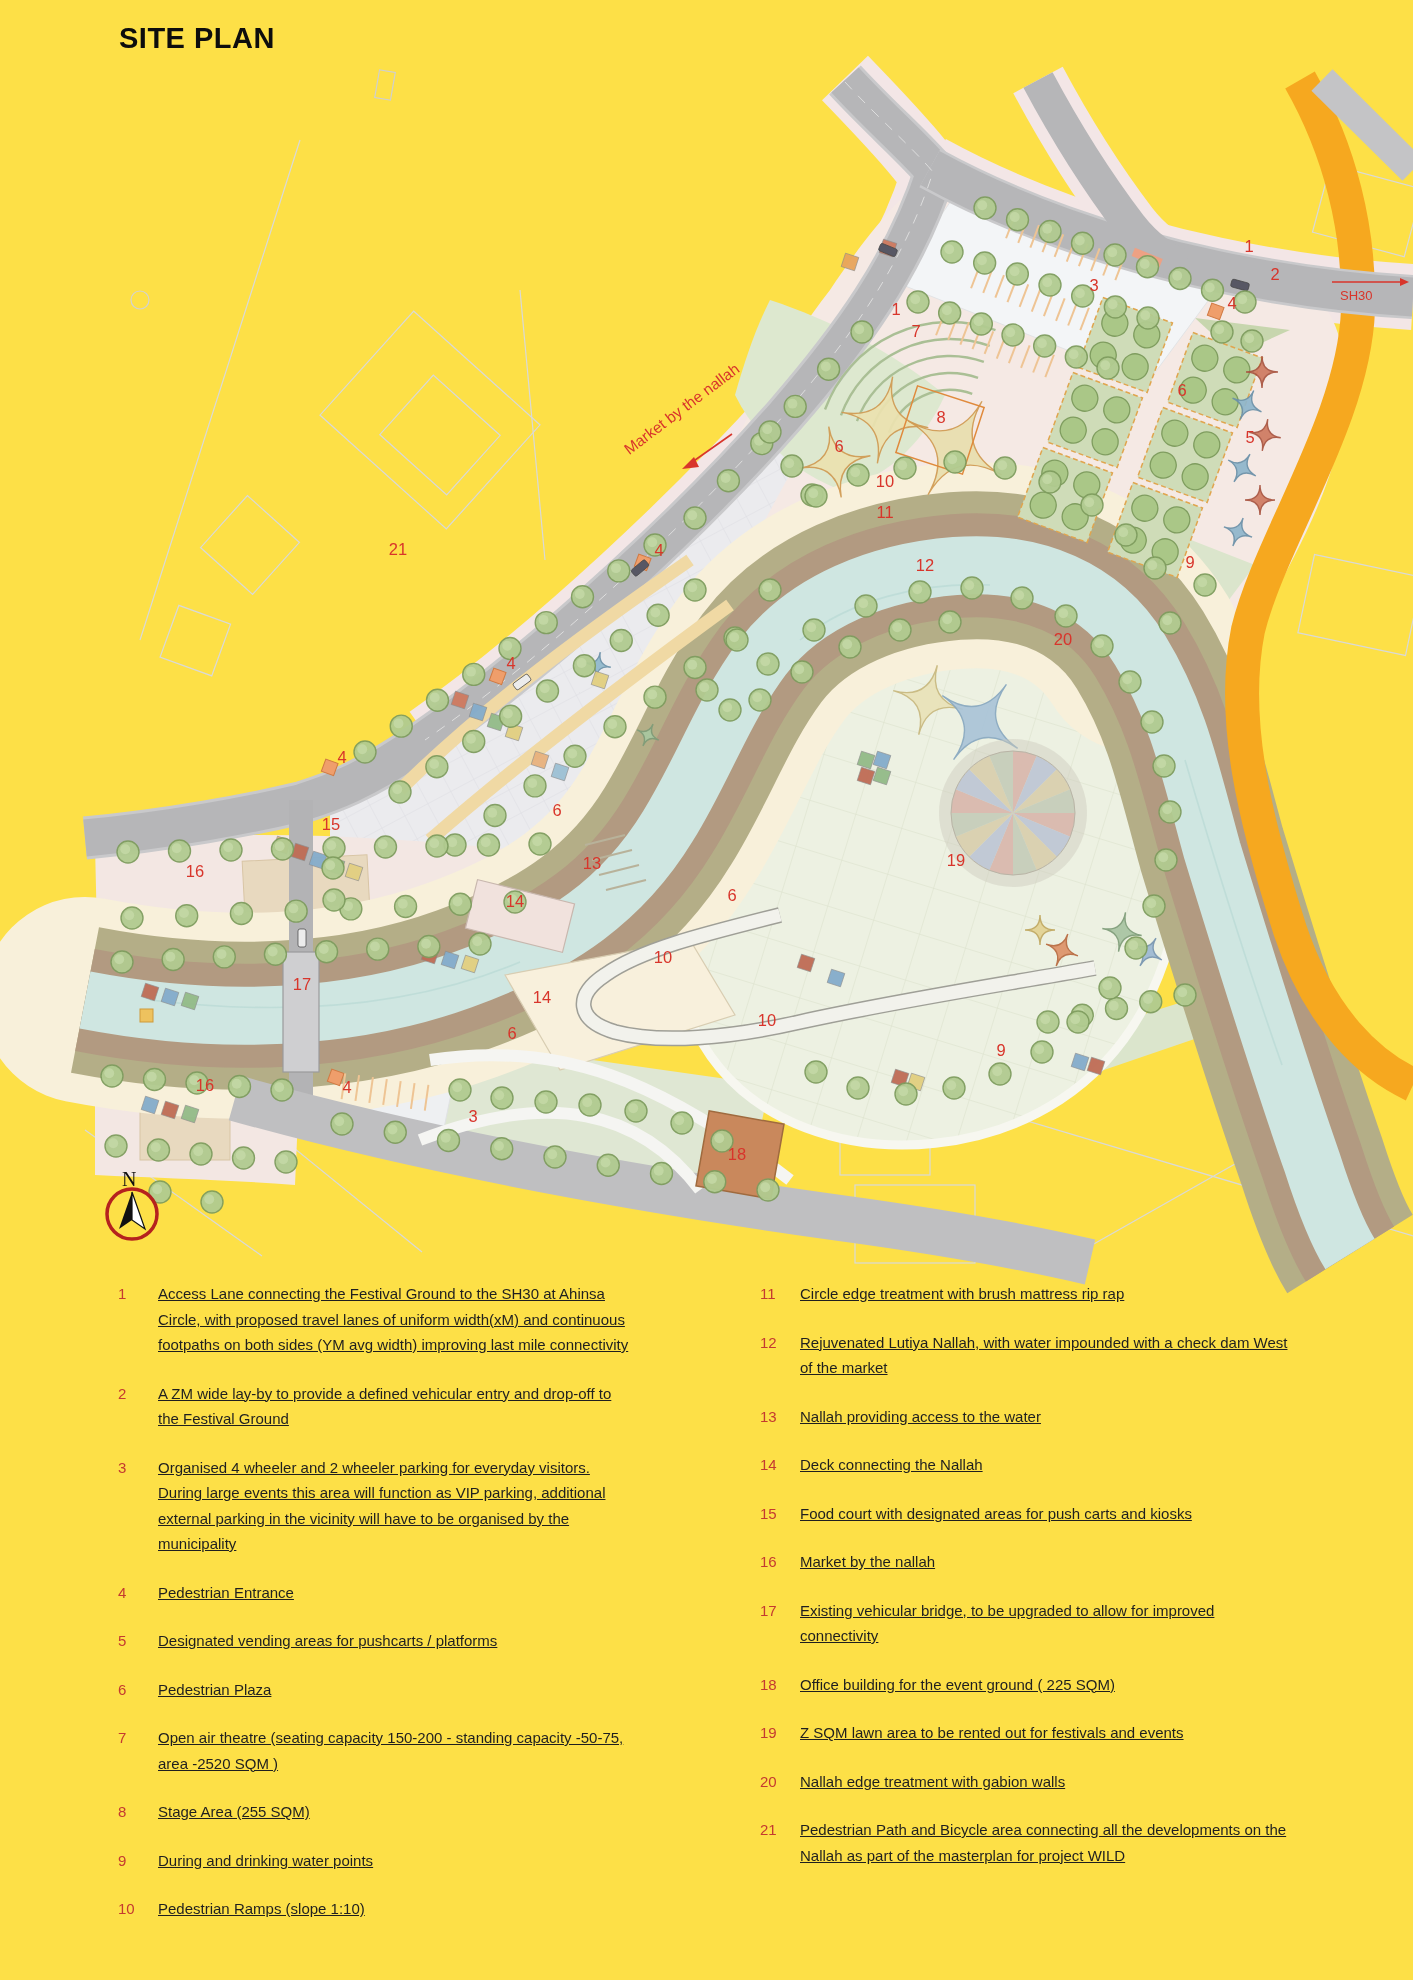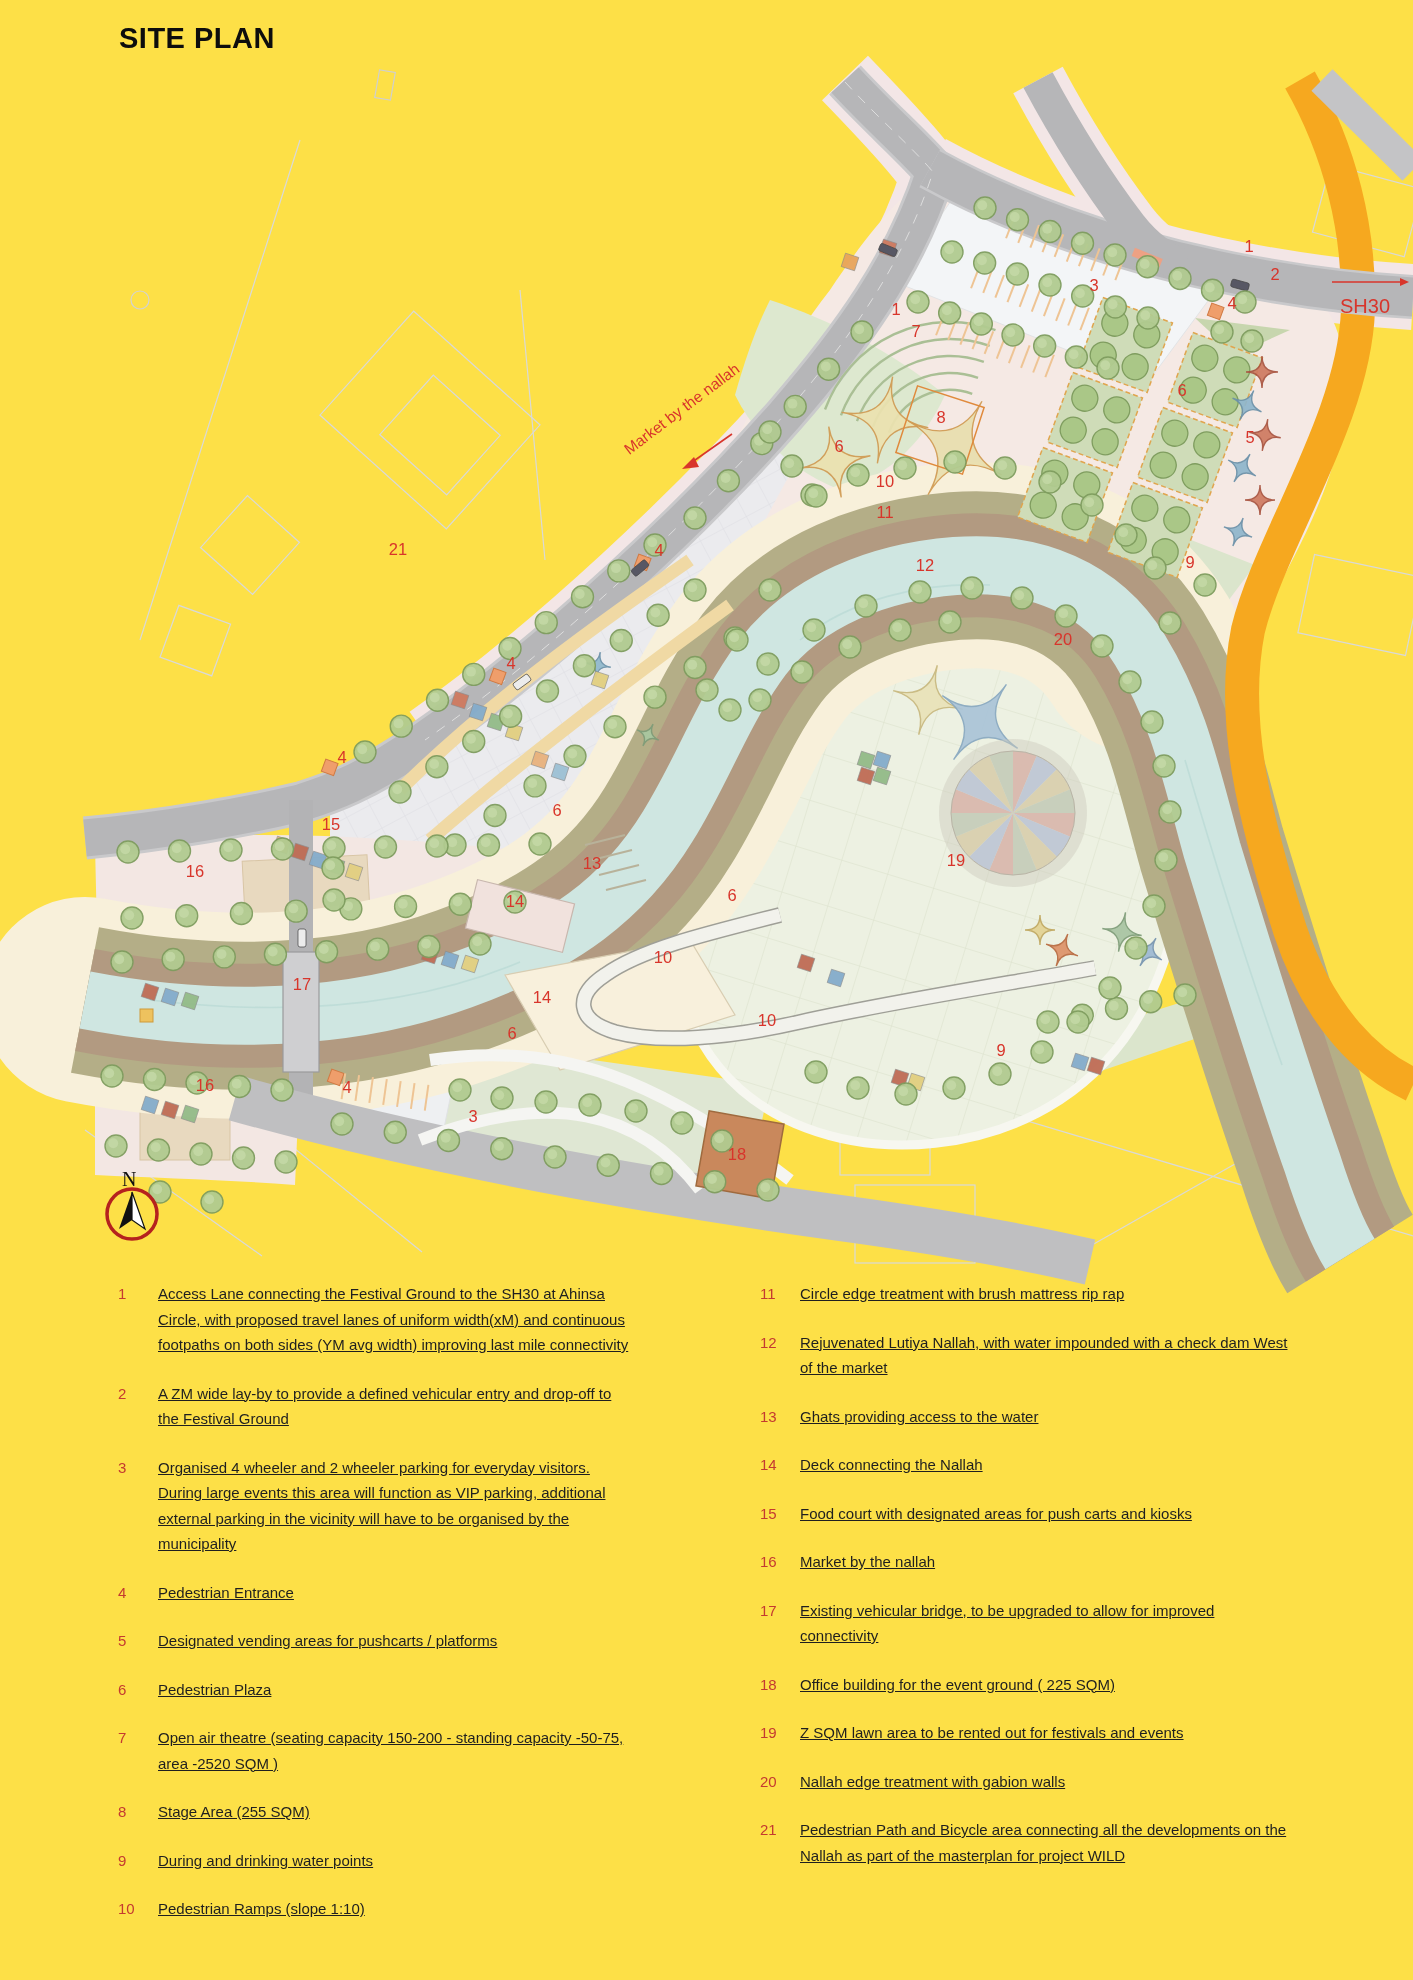--- a/index.html
+++ b/index.html
@@ -3,21 +3,21 @@
 <meta charset="utf-8">
 <style>
   html,body{margin:0;padding:0;background:#fff;}
   #page{position:relative;width:1413px;height:1980px;background:#fde047;overflow:hidden;
         font-family:"Liberation Sans",sans-serif;}
   #plan{position:absolute;left:0;top:0;width:1413px;height:1980px;}
   .title{position:absolute;left:119px;top:22px;font-size:29px;font-weight:bold;
          letter-spacing:.5px;color:#0d0d0d;}
   .marker{position:absolute;transform:translate(-50%,-50%);font-size:16.5px;color:#d8352b;
           white-space:nowrap;}
-  .sh30{position:absolute;left:1340px;top:295px;font-size:20px;color:#d8352b;}
+  .sh30{position:absolute;left:1340px;top:288px;font-size:13px;color:#d8352b;}
   .market-label{position:absolute;left:608px;top:388px;width:180px;font-size:15.5px;color:#d8352b;
           transform:rotate(-37deg);transform-origin:center;}
   .north-n{position:absolute;left:122px;top:1168px;font-size:20px;color:#111;
           font-family:"Liberation Serif",serif;}
   .legend-col{position:absolute;top:1281px;font-size:15px;line-height:25.5px;color:#1f1f1f;}
   #legend-left{left:118px;width:512px;}
   #legend-right{left:760px;width:528px;}
   .legend-item{display:flex;margin-bottom:23px;}
   .lnum{flex:0 0 40px;color:#c43a30;}
   .ltext{flex:1;text-decoration:underline;}
@@ -730,21 +730,21 @@
       <div class="legend-item">
         <span class="lnum">11</span>
         <span class="ltext">Circle edge treatment with brush mattress rip rap</span>
       </div>
       <div class="legend-item">
         <span class="lnum">12</span>
         <span class="ltext">Rejuvenated Lutiya Nallah, with water impounded with a check dam West of the market</span>
       </div>
       <div class="legend-item">
         <span class="lnum">13</span>
-        <span class="ltext">Ghats providing access to the water</span>
+        <span class="ltext">Nallah providing access to the water</span>
       </div>
       <div class="legend-item">
         <span class="lnum">14</span>
         <span class="ltext">Deck connecting the Nallah</span>
       </div>
       <div class="legend-item">
         <span class="lnum">15</span>
         <span class="ltext">Food court with designated areas for push carts and kiosks</span>
       </div>
       <div class="legend-item">

